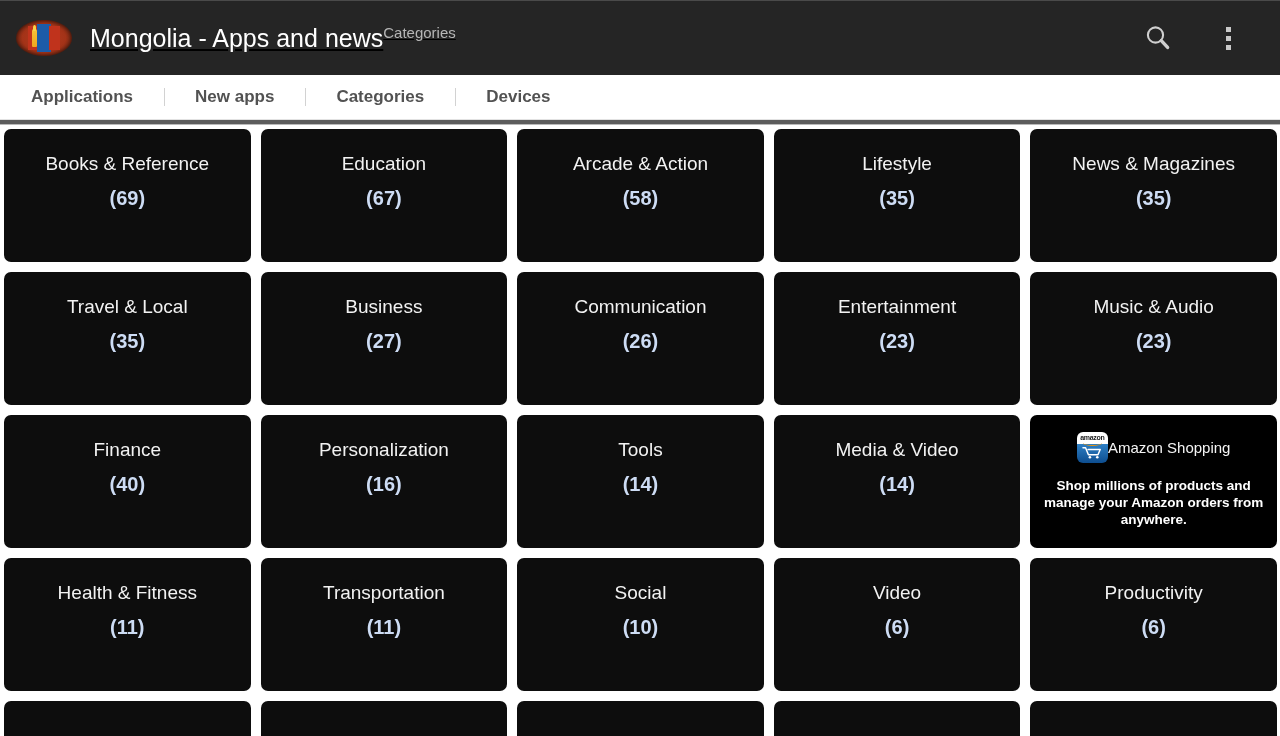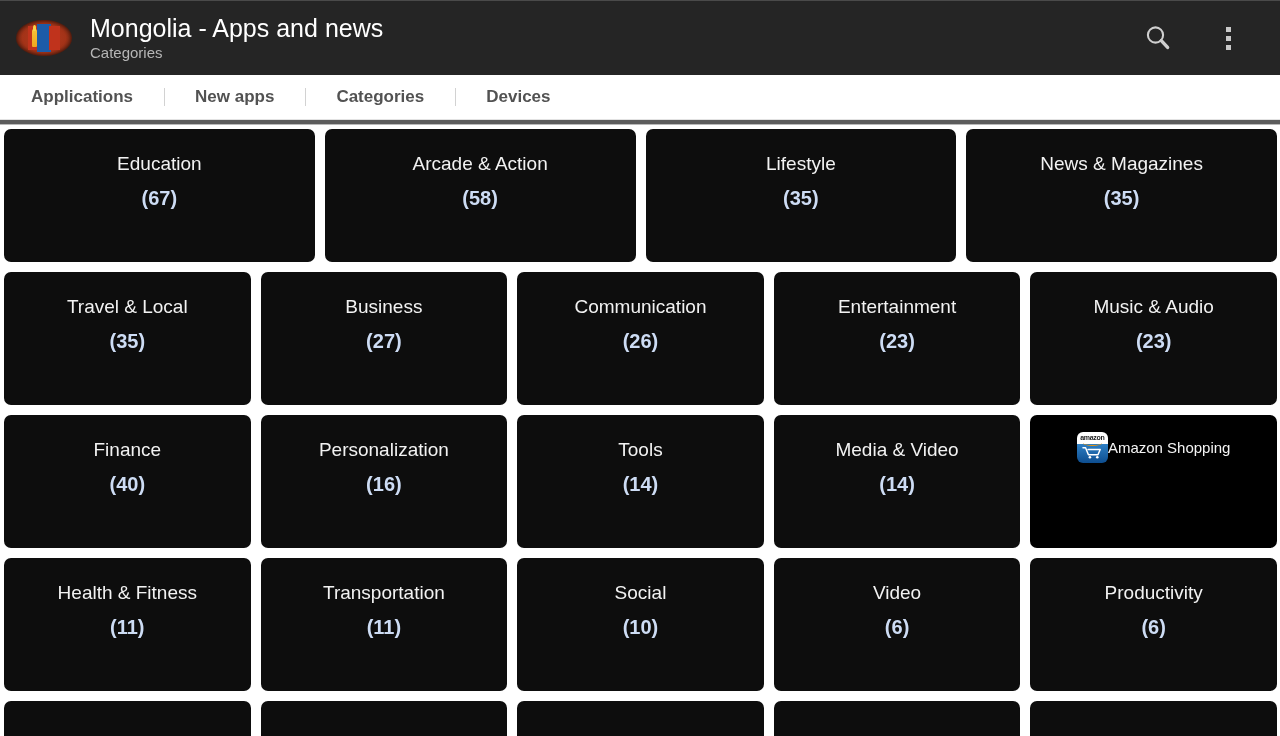--- a/index.html
+++ b/index.html
@@ -85,22 +85,23 @@
     left: 1px;
     top: -4px;
     width: 3px;
     height: 6px;
     background: #f7d34a;
     border-radius: 50% 50% 20% 20%;
   }
 
   .title-block {
     display: flex;
-    flex-direction: column;
+    flex-direction: row;
     min-width: 0;
+    text-decoration: underline;
   }
   .app-title {
     color: #ffffff;
     font-size: 25px;
     line-height: 30px;
     font-weight: 400;
     white-space: nowrap;
   }
   .app-subtitle {
     color: #b6b6b6;
@@ -333,20 +334,24 @@
     <span>Categories</span>
   </div>
   <div class="tab">
     <span>Devices</span>
   </div>
 </div>
 <div class="tabbar-divider"></div>
 
 <div class="grid">
     <div class="grid-row">
+      <div class="tile">
+        <div class="tile-name">Books &amp; Reference</div>
+        <div class="tile-count">(69)</div>
+      </div>
       <div class="tile">
         <div class="tile-name">Education</div>
         <div class="tile-count">(67)</div>
       </div>
       <div class="tile">
         <div class="tile-name">Arcade &amp; Action</div>
         <div class="tile-count">(58)</div>
       </div>
       <div class="tile">
         <div class="tile-name">Lifestyle</div>
@@ -402,20 +407,21 @@
             <span class="az-word">amazon</span>
             <span class="az-smile"></span>
             <svg class="cart" viewBox="0 0 24 15">
               <path d="M1 2 h3 l3.3 8.2 h11 l2.6 -6.2 h-14" fill="none" stroke="#ffffff" stroke-width="1.7" stroke-linejoin="round" stroke-linecap="round"></path>
               <circle cx="9" cy="13" r="1.5" fill="#ffffff"></circle>
               <circle cx="17.5" cy="13" r="1.5" fill="#ffffff"></circle>
             </svg>
           </div>
           <div class="ad-title">Amazon Shopping</div>
         </div>
+        <div class="ad-body">Shop millions of products and manage your Amazon orders from anywhere.</div>
       </div>
     </div>
     <div class="grid-row">
       <div class="tile">
         <div class="tile-name">Health &amp; Fitness</div>
         <div class="tile-count">(11)</div>
       </div>
       <div class="tile">
         <div class="tile-name">Transportation</div>
         <div class="tile-count">(11)</div>

